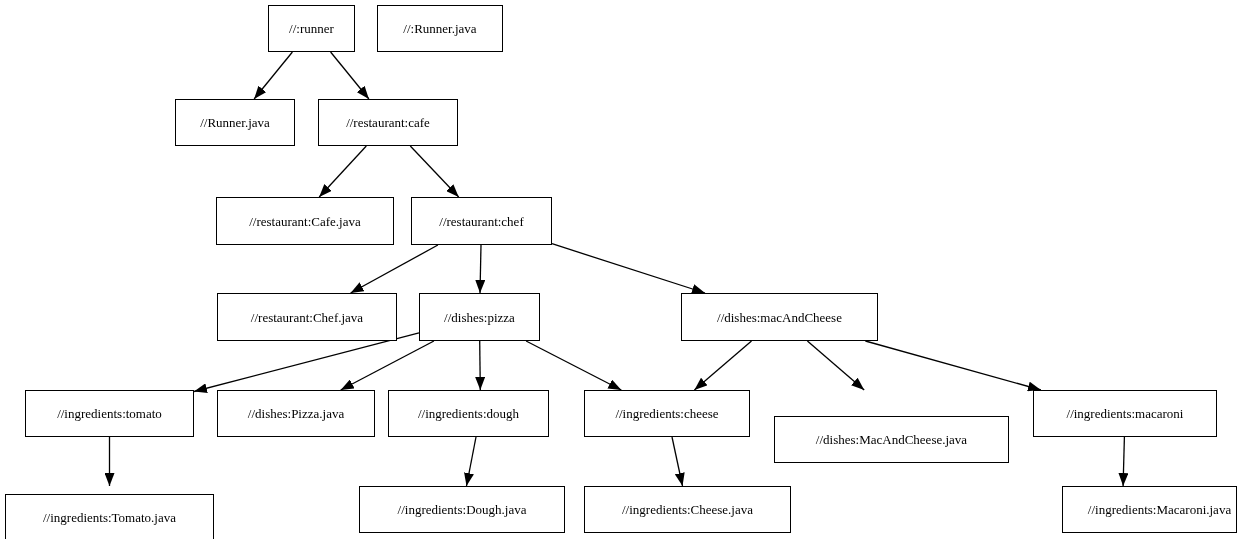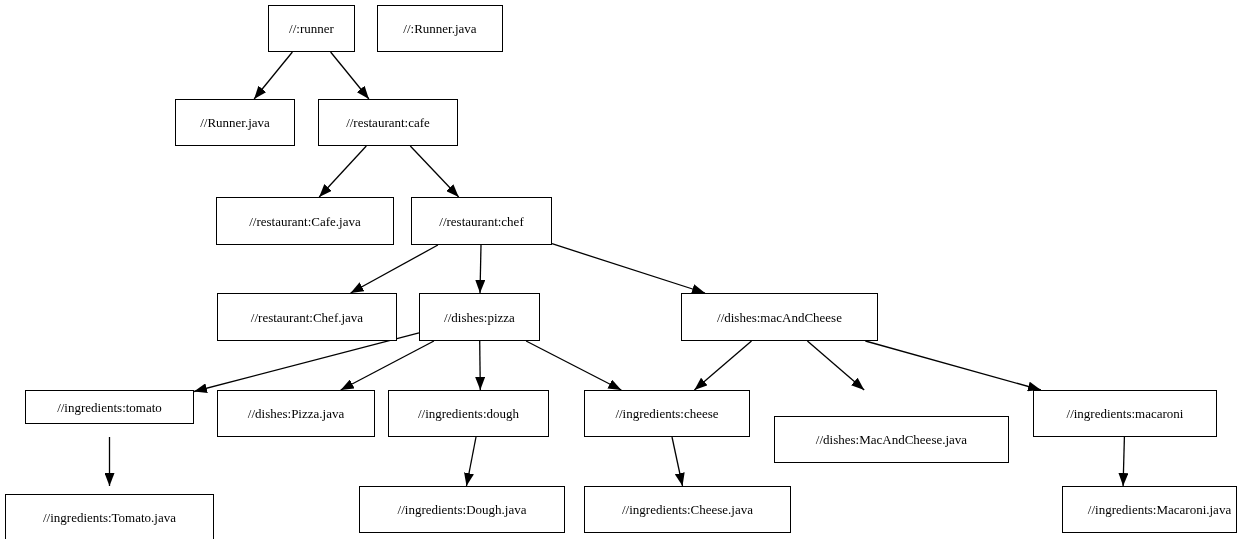--- a/index.html
+++ b/index.html
@@ -82,21 +82,21 @@
       </div>
       <div class="node" style="left: 217px; top: 293px; width: 180px; height: 48px; text-align: center;">
         <span class="node-label">//restaurant:Chef.java</span>
       </div>
       <div class="node" style="left: 419px; top: 293px; width: 121px; height: 48px;">
         <span class="node-label">//dishes:pizza</span>
       </div>
       <div class="node" style="left: 681px; top: 293px; width: 197px; height: 48px; text-align: center;">
         <span class="node-label">//dishes:macAndCheese</span>
       </div>
-      <div class="node" style="left: 25px; top: 390px; width: 169px; height: 34px;">
+      <div class="node" style="left: 25px; top: 390px; width: 169px; height: 47px;">
         <span class="node-label">//ingredients:tomato</span>
       </div>
       <div class="node" style="left: 217px; top: 390px; width: 158px; height: 47px;">
         <span class="node-label">//dishes:Pizza.java</span>
       </div>
       <div class="node" style="left: 388px; top: 390px; width: 161px; height: 47px;">
         <span class="node-label">//ingredients:dough</span>
       </div>
       <div class="node" style="left: 584px; top: 390px; width: 166px; height: 47px;">
         <span class="node-label">//ingredients:cheese</span>

